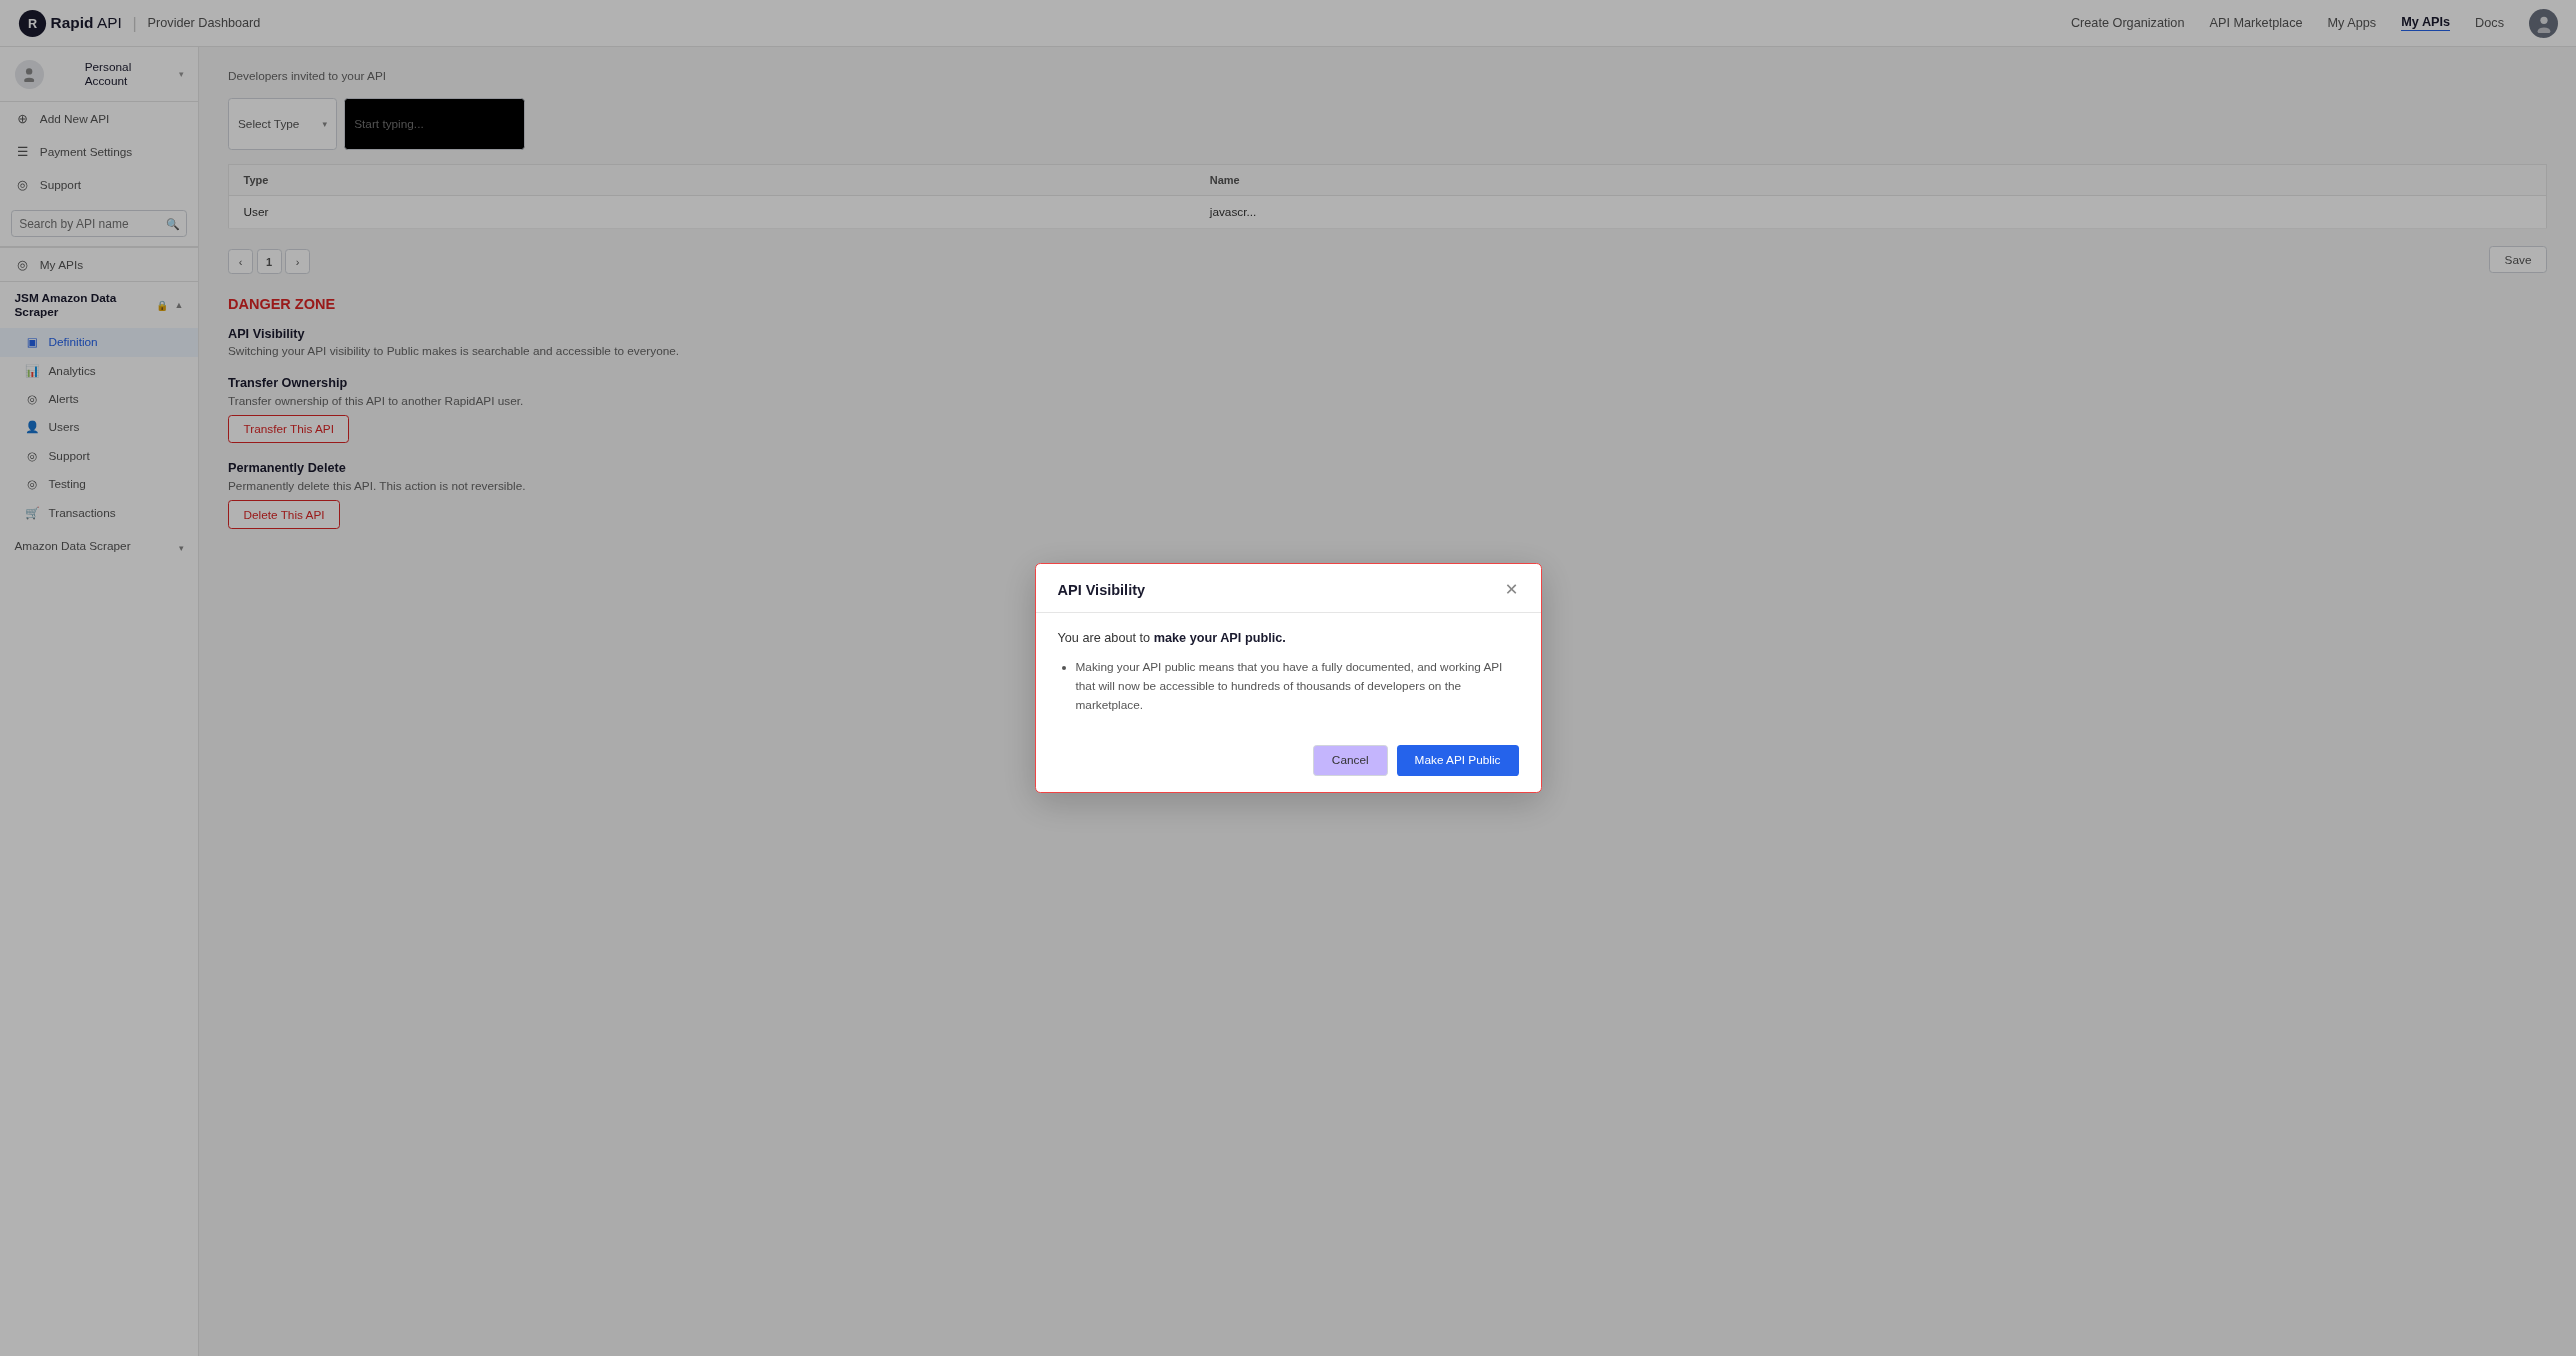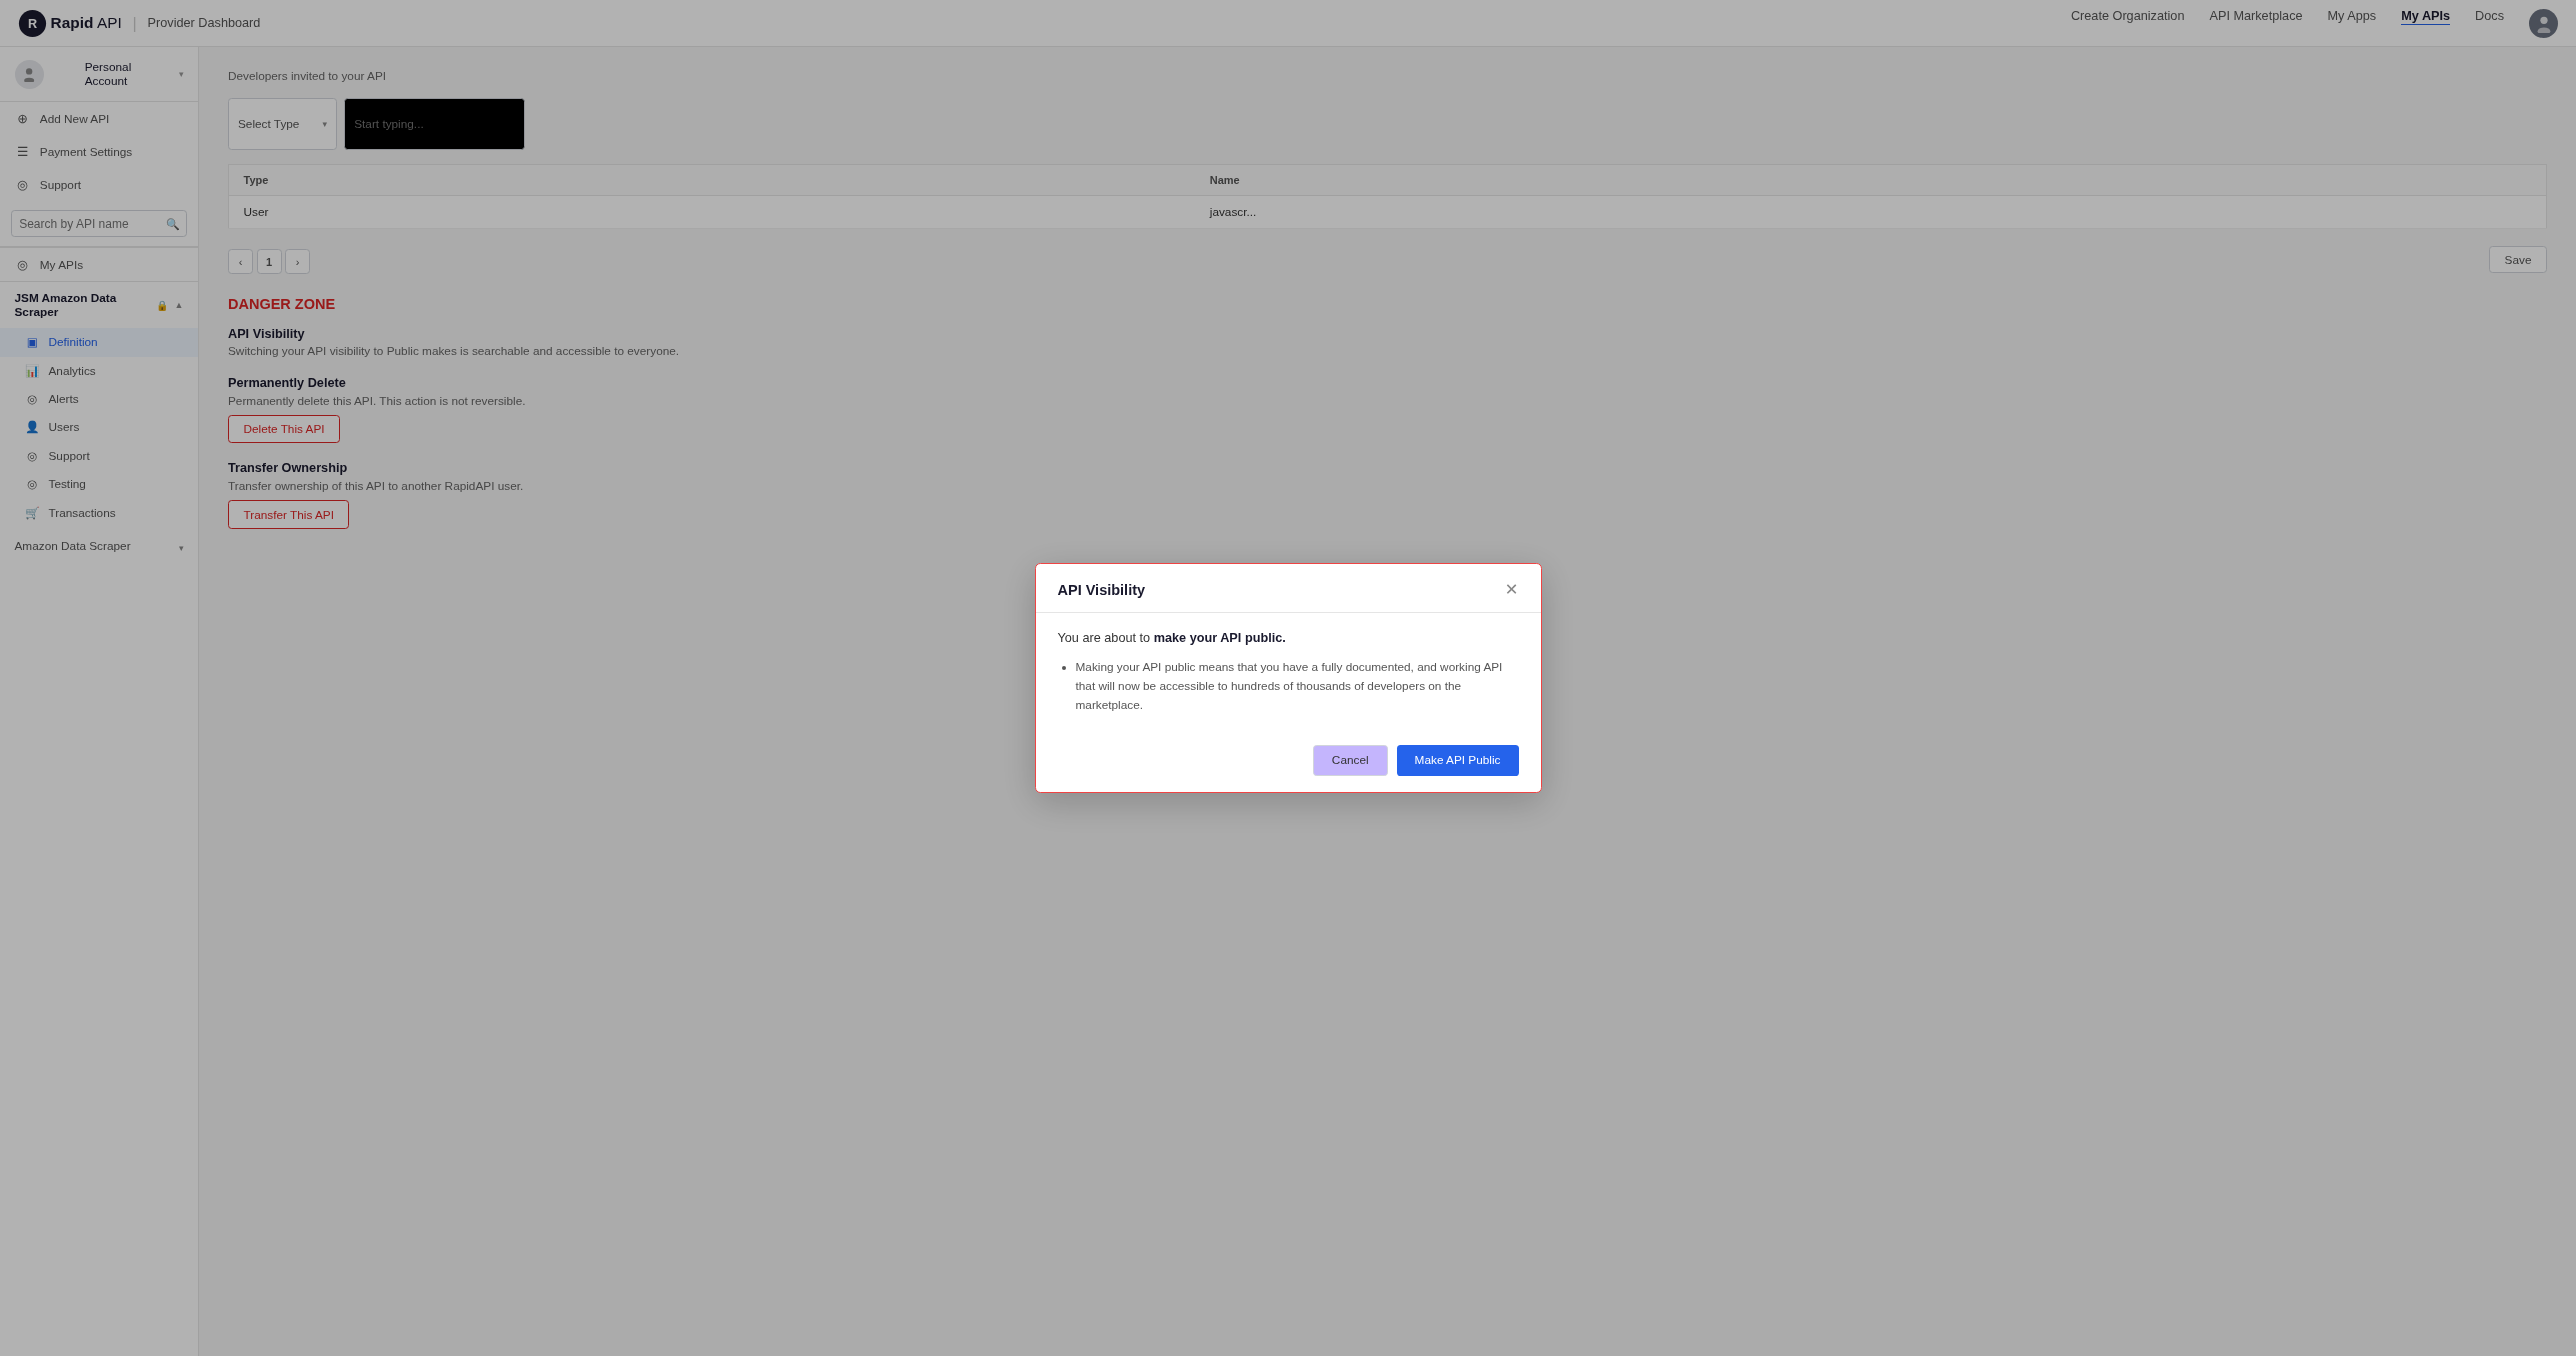--- a/index.html
+++ b/index.html
@@ -6,21 +6,21 @@
     body { font-family: -apple-system, BlinkMacSystemFont, 'Segoe UI', sans-serif; font-size: 12.7px; background: #f5f5f5; color: #333; height: 100vh; overflow: hidden; }
 
     
     .topnav {
       display: flex; align-items: center; justify-content: space-between;
       background: #fff; height: 47px; padding: 0 18px;
       border-bottom: 0.9px solid #e5e5e5; position: relative; z-index: 10;
     }
     .topnav-left { display: flex; align-items: center; gap: 7.2px; }
     .logo { display: flex; align-items: center; gap: 3.6px; font-weight: 700; font-size: 16.3px; color: #1a1a2e; }
-    .topnav-right { display: flex; align-items: flex-start; gap: 25px; }
+    .topnav-right { display: flex; align-items: center; gap: 25px; }
     .topnav-link { color: #555; font-size: 12.7px; cursor: pointer; text-decoration: none; }
     .topnav-link.active { color: #1a1a2e; font-weight: 600; border-bottom: 1.8px solid #2563eb; padding-bottom: 1.8px; }
     .topnav-avatar { width: 29px; height: 29px; background: #6b7280; border-radius: 50%; display: flex; align-items: center; justify-content: center; color: #fff; font-size: 11px; }
 
     
     .layout { display: flex; height: calc(100vh - 47px); }
 
     
     .sidebar { width: 199px; background: #fff; border-right: 0.9px solid #e5e5e5; display: flex; flex-direction: column; overflow-y: auto; flex-shrink: 0; }
     .sidebar-account { display: flex; align-items: center; gap: 7.2px; padding: 12.7px 14.5px; border-bottom: 0.9px solid #e5e5e5; cursor: pointer; }
@@ -245,29 +245,29 @@
 
     <div class="danger-zone">
       <h3 class="danger-zone-title">DANGER ZONE</h3>
 
       <div class="danger-item">
         <div class="danger-item-title">API Visibility</div>
         <div class="danger-item-desc">Switching your API visibility to Public makes is searchable and accessible to everyone.</div>
       </div>
 
       <div class="danger-item">
+        <div class="danger-item-title">Transfer Ownership</div>
+        <div class="danger-item-desc">Transfer ownership of this API to another RapidAPI user.</div>
+        <button class="danger-btn">Transfer This API</button>
+      </div>
+
+      <div class="danger-item">
         <div class="danger-item-title">Permanently Delete</div>
         <div class="danger-item-desc">Permanently delete this API. This action is not reversible.</div>
         <button class="danger-btn">Delete This API</button>
-      </div>
-
-      <div class="danger-item">
-        <div class="danger-item-title">Transfer Ownership</div>
-        <div class="danger-item-desc">Transfer ownership of this API to another RapidAPI user.</div>
-        <button class="danger-btn">Transfer This API</button>
       </div>
     </div>
 
   </main>
 </div>
 
 <div class="overlay">
   <div class="modal">
     <div class="modal-header">
       <span class="modal-title">API Visibility</span>

